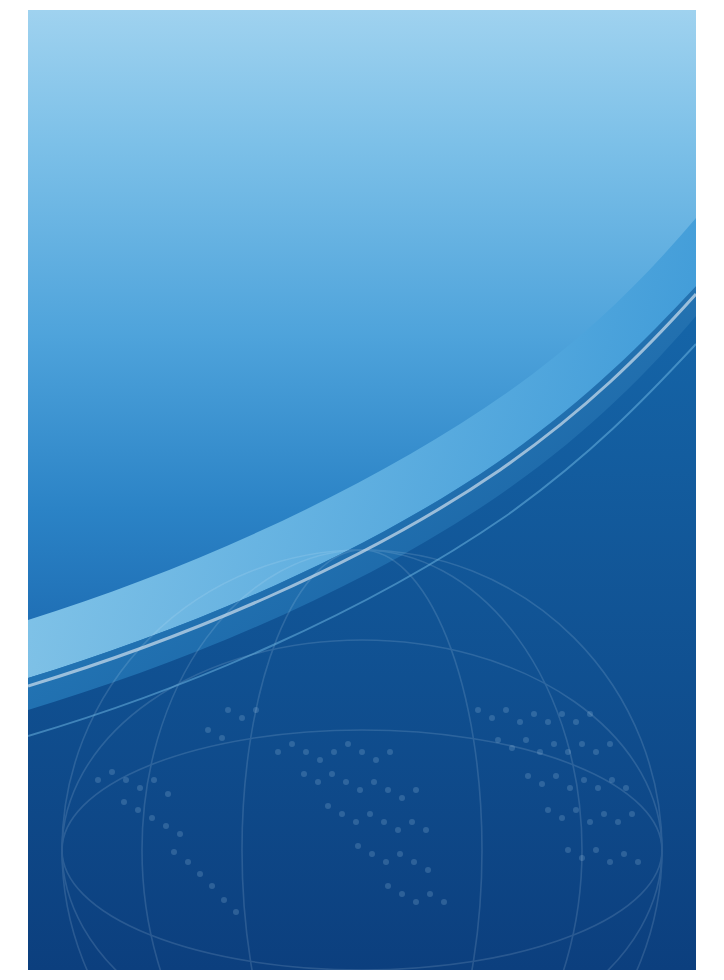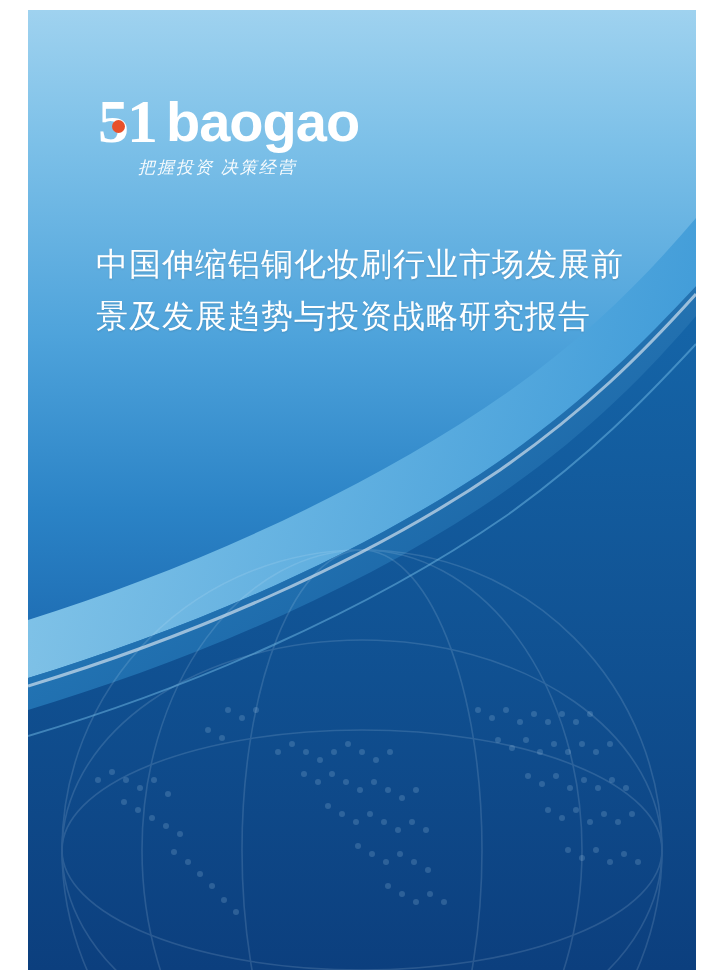--- a/index.html
+++ b/index.html
@@ -238,23 +238,16 @@
         <ellipse cx="334" cy="840" rx="300" ry="300"></ellipse>
         <ellipse cx="334" cy="840" rx="300" ry="120"></ellipse>
         <ellipse cx="334" cy="840" rx="300" ry="210"></ellipse>
         <ellipse cx="334" cy="840" rx="120" ry="300"></ellipse>
         <ellipse cx="334" cy="840" rx="220" ry="300"></ellipse>
       </g>
 
       <path d="M0,726 C156,680 336,604 478,506 C562,446 616,390 668,334" fill="none" stroke="#6fb9e6" stroke-width="2" opacity="0.5"></path>
     </svg>
 
-    <div class="logo">
-      <span class="logo-mark">51</span>
-      <span class="logo-dot"></span>
-      <span class="logo-text">baogao</span>
-      <span class="logo-sub">把握投资 决策经营</span>
-    </div>
-
-    <div class="title">中国伸缩铝铜化妆刷行业市场发展前景及发展趋势与投资战略研究报告</div>
+
 
   </div>
 </div>
 
 </body></html>

